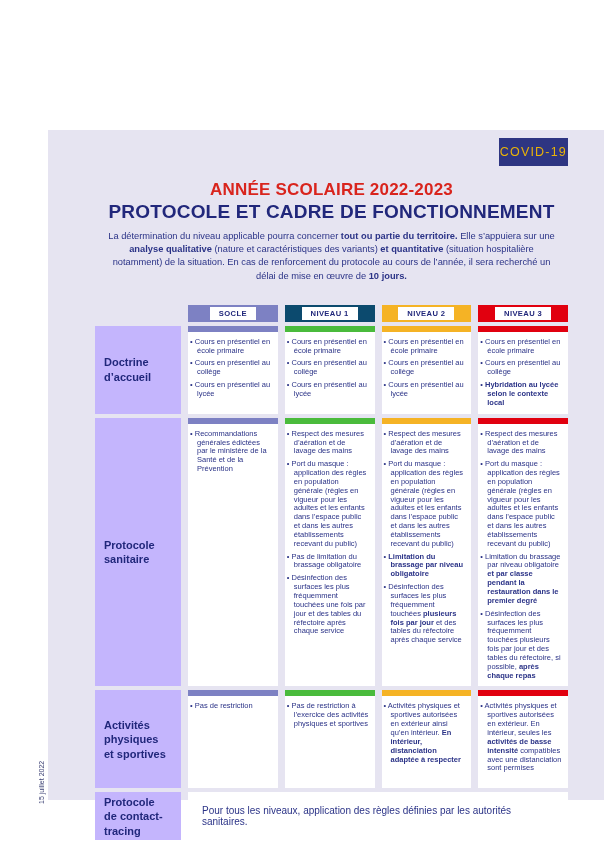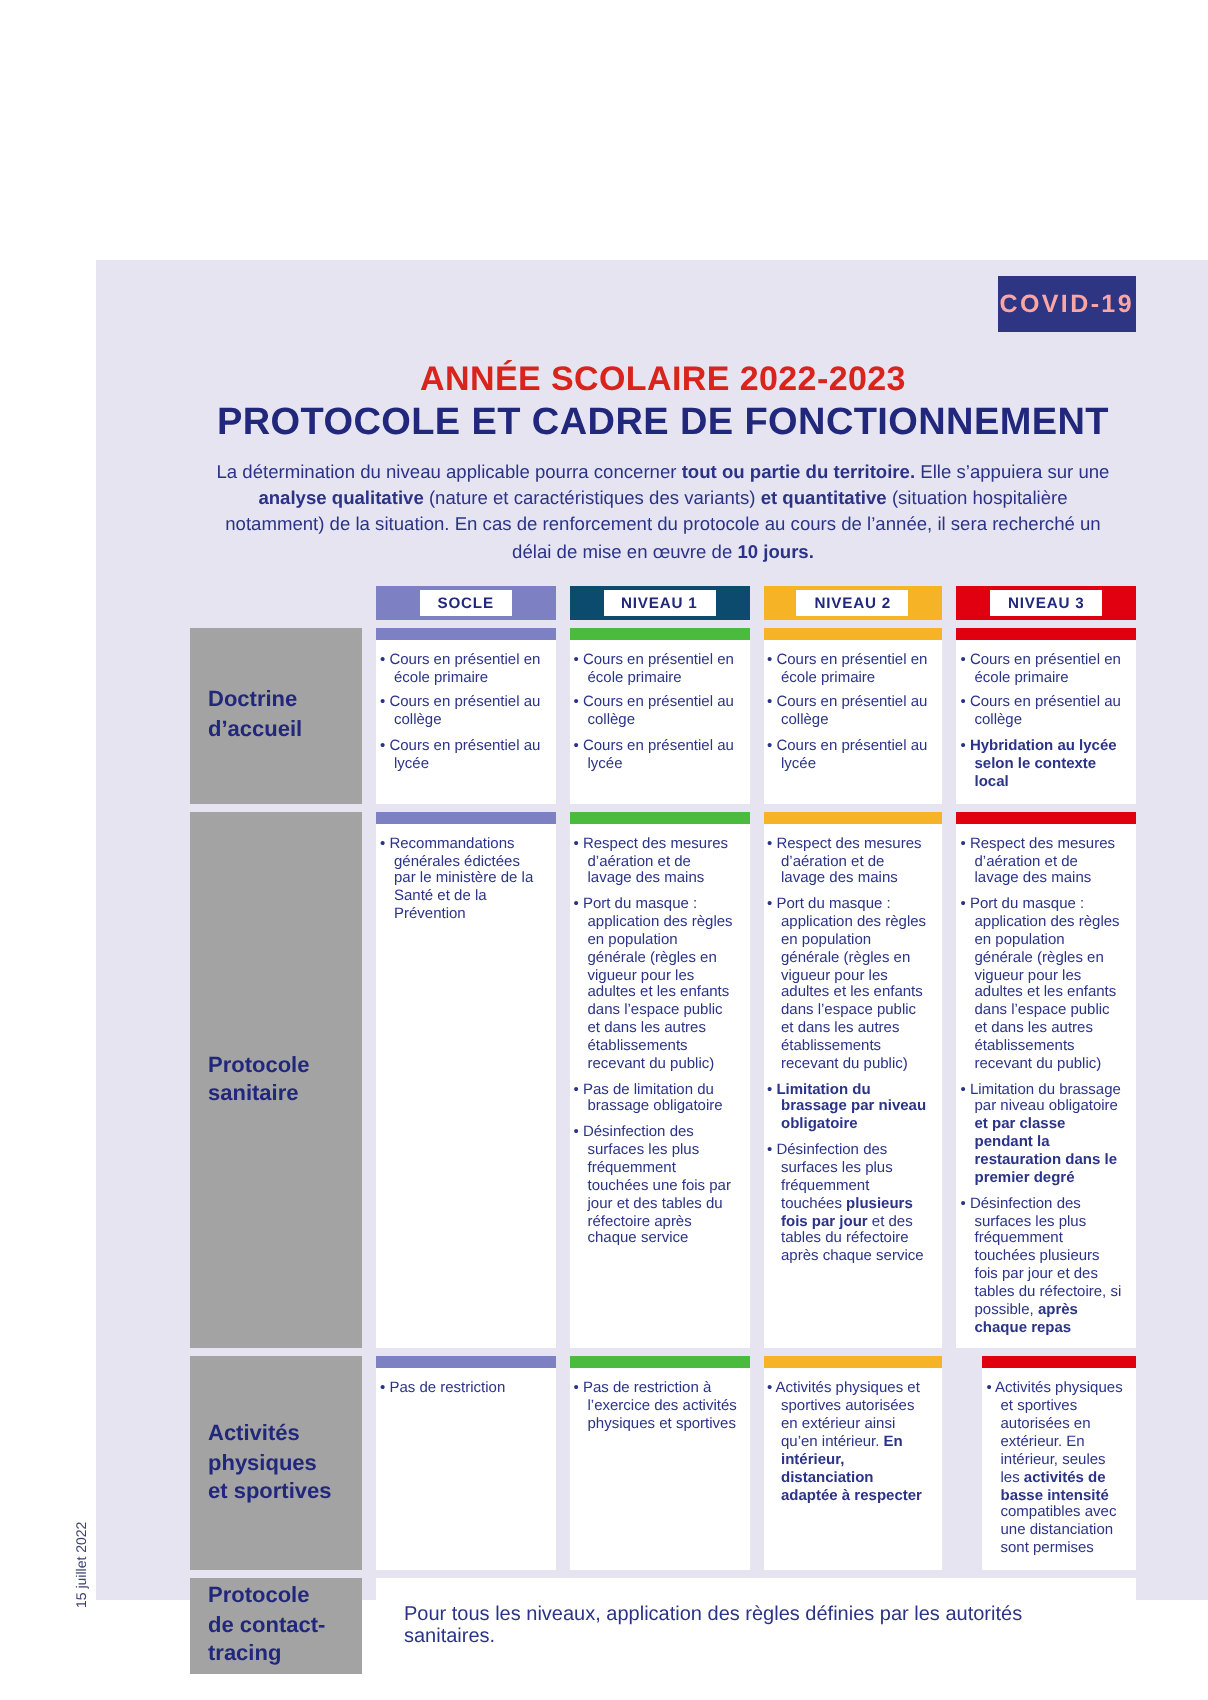--- a/index.html
+++ b/index.html
@@ -10,37 +10,37 @@
   .ministry{position:absolute;left:48px;top:14px;}
   .flag{width:44px;height:15px;margin-bottom:5px;}
   .ministry-name{font-size:11.5px;font-weight:bold;color:#1b1b1b;line-height:1.18;letter-spacing:.2px;}
   .motto{margin-top:5px;font-family:"DejaVu Serif",serif;font-style:italic;font-size:7px;
          color:#222;line-height:1.5;}
 
   
   .panel{position:absolute;left:48px;top:130px;width:556px;height:670px;background:#E6E4F1;
          box-sizing:border-box;padding:8px 36px 0 47px;display:flex;flex-direction:column;}
 
-  .covid-badge{margin-left:auto;background:#2E3582;color:#fca5a5;font-size:12.5px;font-weight:bold;
+  .covid-badge{margin-left:auto;background:#2E3582;color:#eab308;font-size:12.5px;font-weight:normal;
                letter-spacing:1.2px;padding:7px 1px;}
 
   .title1{margin:14px 0 0;text-align:center;font-size:17px;font-weight:800;color:#D9241D;letter-spacing:.2px;}
   .title2{margin:1px 0 0;text-align:center;font-size:19px;font-weight:800;color:#21277B;letter-spacing:.2px;}
 
-  .intro{margin:7px auto 10px;max-width:452px;text-align:center;font-size:9.3px;line-height:1.42;
+  .intro{margin:7px auto 22px;max-width:452px;text-align:center;font-size:9.3px;line-height:1.42;
          color:#2B3387;}
   .intro b{font-weight:800;}
 
   
   .table{display:grid;grid-template-columns:86px repeat(4,1fr);column-gap:7px;row-gap:4px;}
   .corner{background:transparent;}
   .col-header{height:17px;display:flex;align-items:center;justify-content:center;}
   .col-label{background:#fff;color:#21277B;font-size:7.6px;font-weight:bold;letter-spacing:.4px;
              padding:2px 9px;line-height:1.2;}
-  .row-label{background:#a3a3a3;display:flex;align-items:center;padding-left:9px;
+  .row-label{background:#c4b5fd;display:flex;align-items:center;padding-left:9px;
              font-size:11px;font-weight:800;color:#21277B;line-height:1.3;}
   .cell{background:#fff;border-top:6px solid #b91c1c;padding:6px 6px 6px 2px;
         font-size:7.5px;line-height:1.18;color:#2B3387;}
   .cell b{font-weight:800;}
   .bullet{padding-left:7px;text-indent:-7px;margin-bottom:4px;}
   .bullet:last-child{margin-bottom:0;}
   .cell.r0{min-height:62px;}
   .cell.r1{min-height:212px;}
   .cell.r2{min-height:80px;}
   .contact-cell{grid-column:2 / -1;background:#fff;display:flex;align-items:center;
@@ -125,21 +125,21 @@
         <div class="row-label">Activités<br>physiques<br>et sportives</div>
         <div class="cell r2" style="border-top-color: rgb(125, 129, 195);">
           <div class="bullet">• Pas de restriction</div>
         </div>
         <div class="cell r2" style="border-top-color: rgb(74, 187, 60);">
           <div class="bullet">• Pas de restriction à l’exercice des activités physiques et sportives</div>
         </div>
         <div class="cell r2" style="border-top-color: rgb(245, 179, 37);">
           <div class="bullet">• Activités physiques et sportives autorisées en extérieur ainsi qu’en intérieur. <b>En intérieur, distanciation adaptée à respecter</b></div>
         </div>
-        <div class="cell r2" style="border-top-color: rgb(225, 0, 15); margin-left: 13px;">
+        <div class="cell r2" style="border-top-color: rgb(225, 0, 15);">
           <div class="bullet">• Activités physiques et sportives autorisées en extérieur. En intérieur, seules les <b>activités de basse intensité</b> compatibles avec une distanciation sont permises</div>
         </div>
         <div class="row-label">Protocole<br>de contact-<br>tracing</div>
         <div class="contact-cell">Pour tous les niveaux, application des règles définies par les autorités sanitaires.</div>
       </div>
 
   </div>
 
   <div class="date-vertical">15 juillet 2022</div>
 

